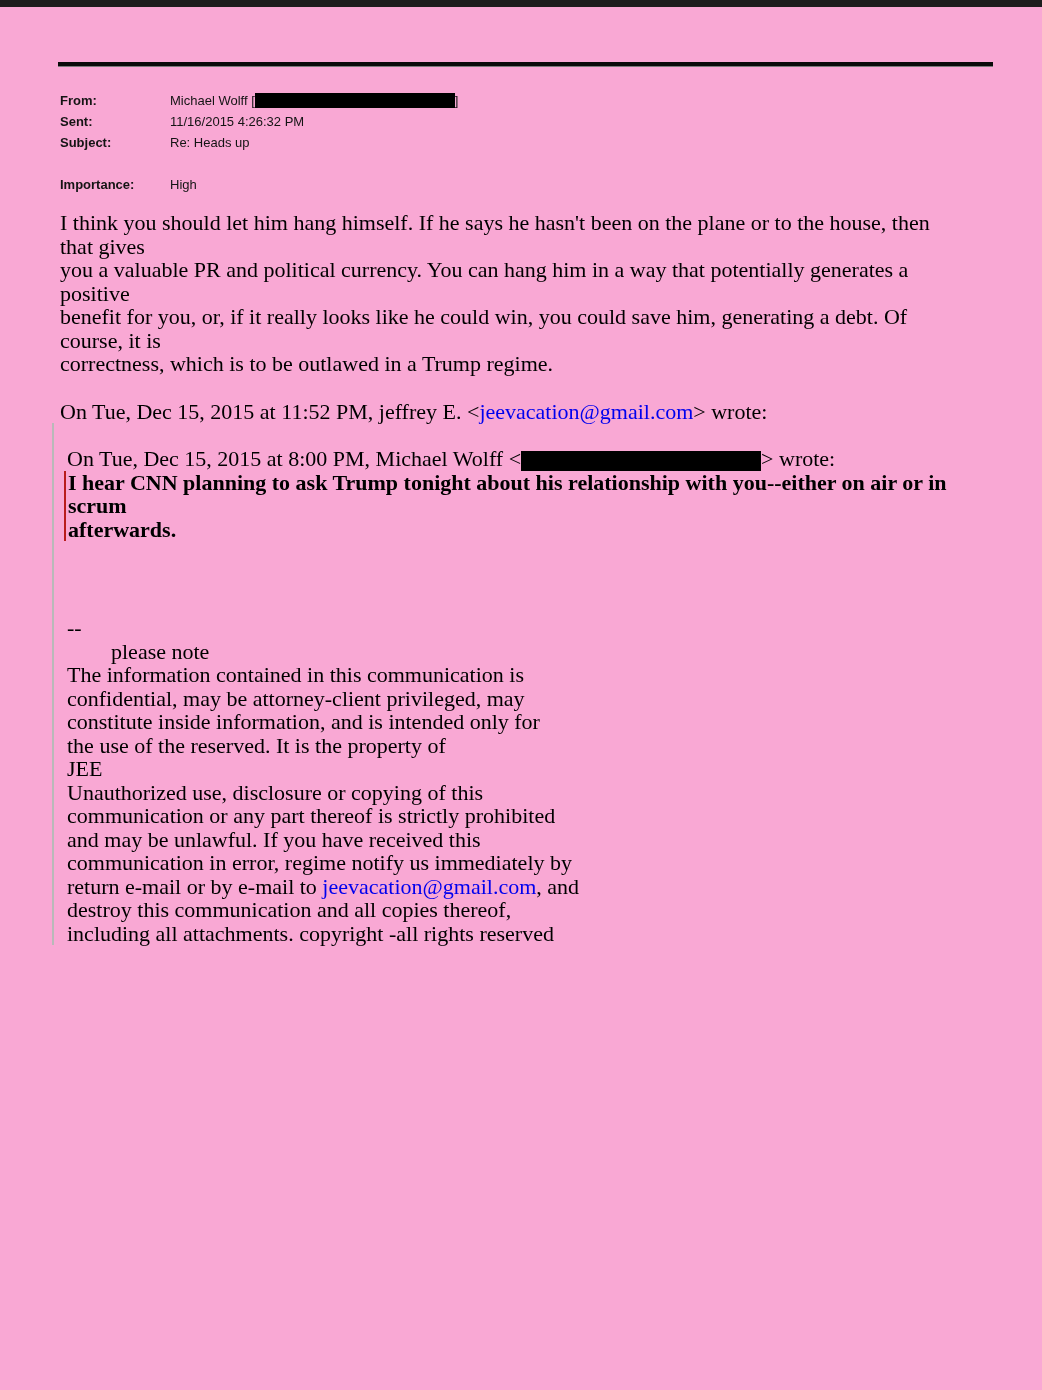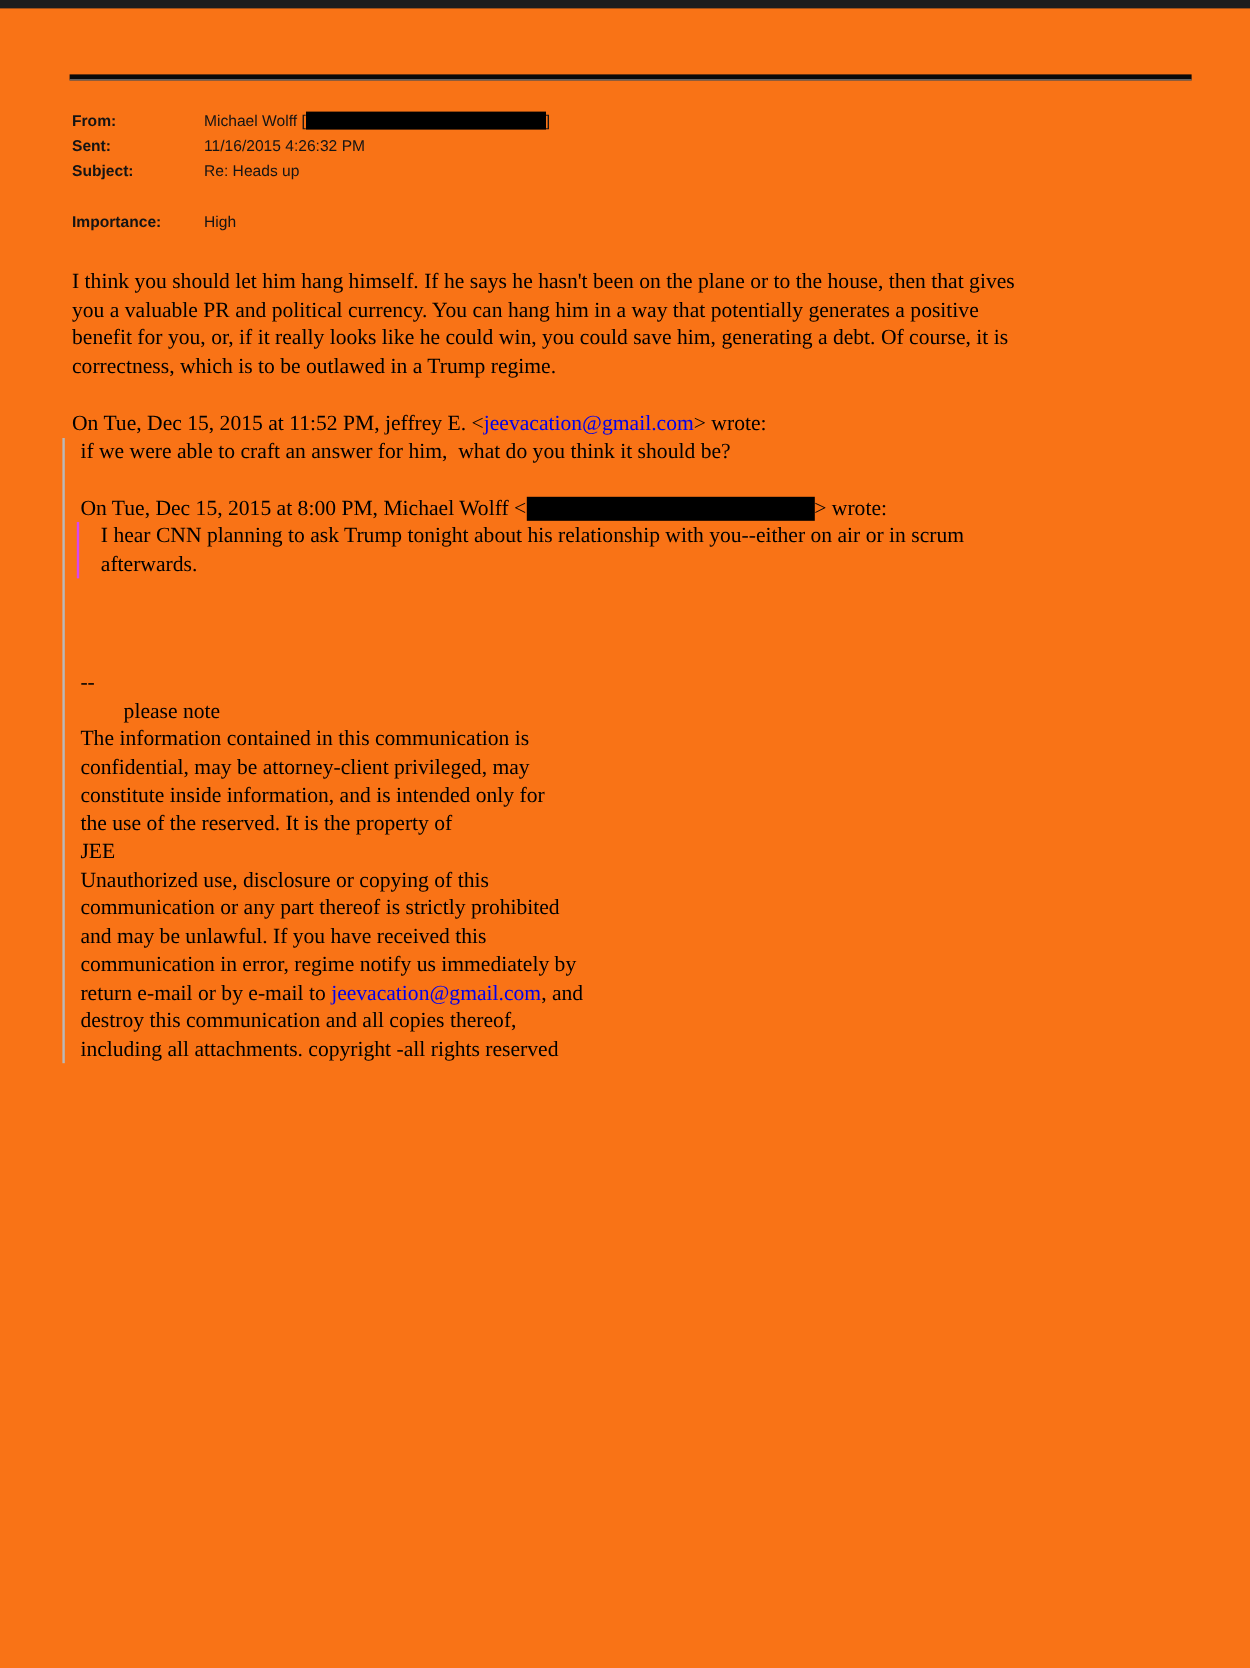--- a/index.html
+++ b/index.html
@@ -1,20 +1,20 @@
 <!DOCTYPE html>
 <html><head>
 <meta charset="utf-8">
 <style>
   html, body { margin: 0; padding: 0; background: #ffffff; }
   .page {
     position: relative;
     width: 1042px;
     height: 1390px;
-    background: #f97316;
+    background: #f9a8d4;
     overflow: hidden;
     font-family: "Liberation Serif", serif;
     color: #000000;
   }
   .top-bar {
     position: absolute;
     top: 0; left: 0; right: 0;
     height: 7px;
     background: #1d1d1d;
   }
@@ -46,35 +46,36 @@
   
   .redact {
     display: inline-block;
     background: #000000;
     vertical-align: -3px;
   }
   .redact1 { width: 200px; height: 15px; }
   .redact2 { width: 240px; height: 20px; vertical-align: -5px; }
   
   .email-body {
-    margin-top: 28px;
-    font-size: 18px;
+    margin-top: 16px;
+    font-size: 22px;
     line-height: 23.5px;
   }
   .tline { white-space: pre-wrap; min-height: 23.5px; }
   .attr1 { margin-top: 24px; }
   .bq1 {
     margin: 0 0 0 -8px;
     border-left: 2px solid #b9b9b9;
     padding-left: 13px;
   }
   .bq2 {
     margin-left: -3px;
-    border-left: 2px solid #d946ef;
-    padding-left: 18px;
+    border-left: 2px solid #b91c1c;
+    padding-left: 2px;
+    font-weight: bold;
   }
   .blank-line { height: 23.5px; }
   .signature { margin-top: 75px; }
   a.link {
     color: #0000EE;
     cursor: pointer;
   }
 </style>
 </head>
 <body>
@@ -109,21 +110,20 @@
       <div>
           <div class="tline">I think you should let him hang himself. If he says he hasn't been on the plane or to the house, then that gives</div>
           <div class="tline">you a valuable PR and political currency. You can hang him in a way that potentially generates a positive</div>
           <div class="tline">benefit for you, or, if it really looks like he could win, you could save him, generating a debt. Of course, it is</div>
           <div class="tline">correctness, which is to be outlawed in a Trump regime.</div>
         </div>
 
       <div class="tline attr1"><span>On Tue, Dec 15, 2015 at 11:52 PM, jeffrey E. &lt;</span><a class="link">jeevacation@gmail.com</a><span>&gt; wrote:</span></div>
 
       <div class="bq1">
-        <div class="tline">if we were able to craft an answer for him,  what do you think it should be?</div>
         <div class="blank-line"></div>
         <div class="tline"><span>On Tue, Dec 15, 2015 at 8:00 PM, Michael Wolff &lt;</span><span class="redact redact2"></span><span>&gt; wrote:</span></div>
         <div class="bq2">
           <div>
               <div class="tline">I hear CNN planning to ask Trump tonight about his relationship with you--either on air or in scrum</div>
               <div class="tline">afterwards.</div>
             </div>
         </div>
 
         <div class="signature">

